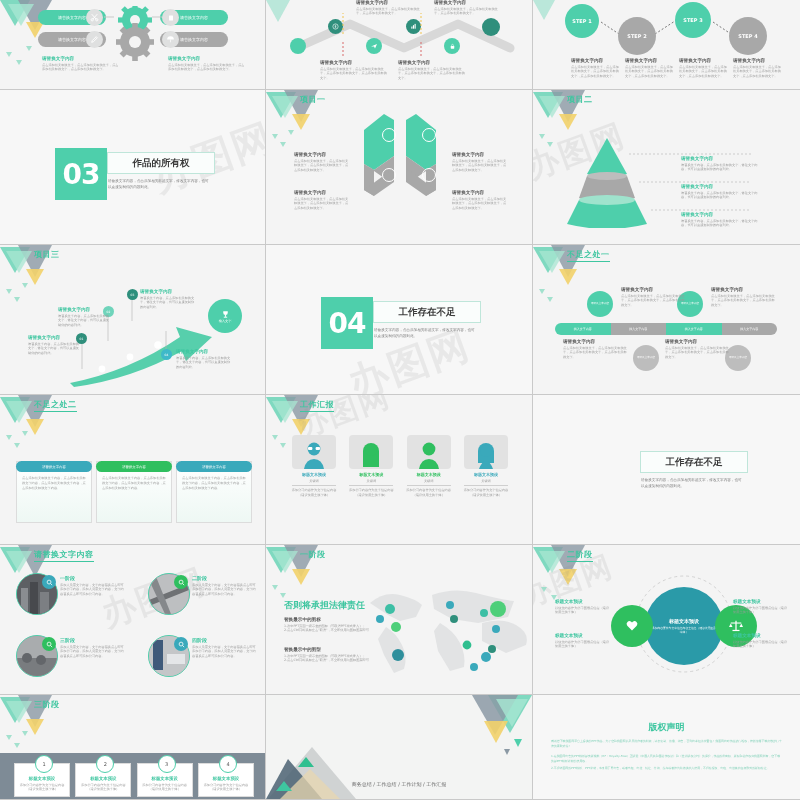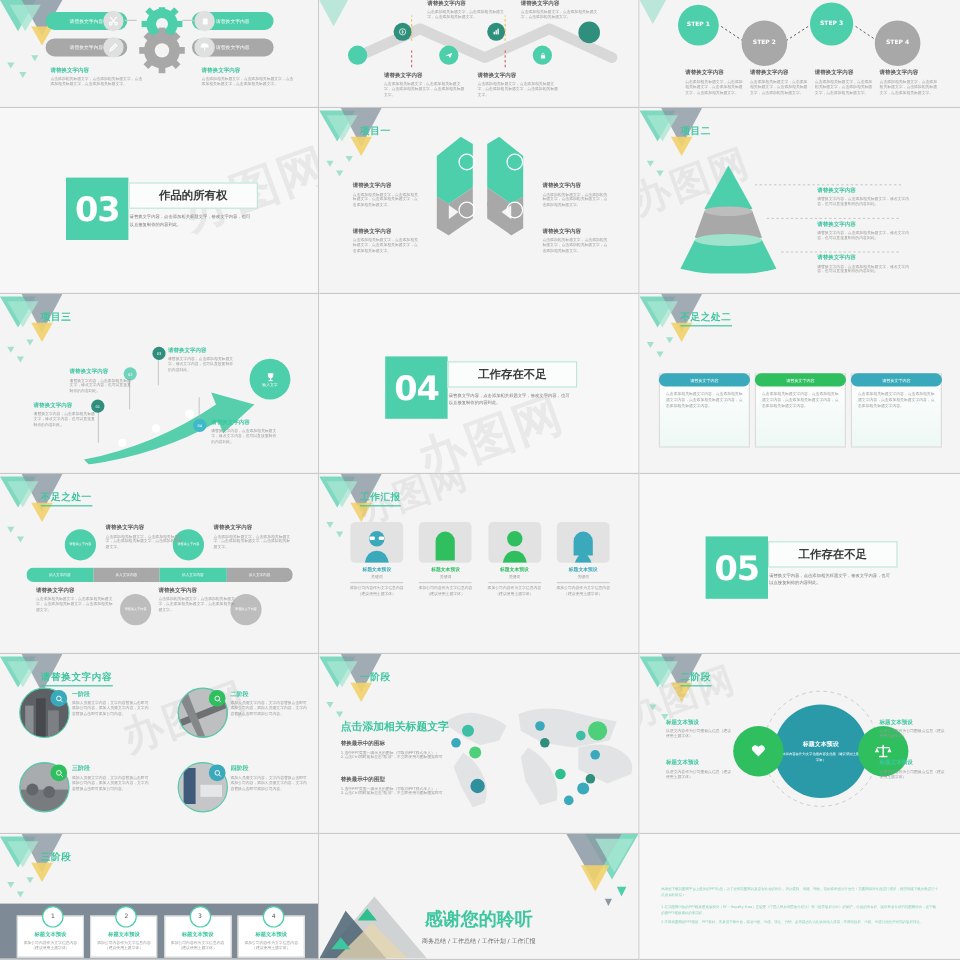--- a/index.html
+++ b/index.html
@@ -7,21 +7,21 @@
   .grid{width:800px;height:800px;display:grid;grid-template-columns:266px 267px 267px;
         grid-template-rows:90px 155px 150px 150px 150px 105px;gap:0;background:#ffffff;}
   .cell{position:relative;overflow:hidden;background:#f2f2f2;border-right:1px solid #c9c9c9;border-bottom:1px solid #c9c9c9;}
   .cell:nth-child(3n){border-right:none;}
   .slide{position:absolute;inset:0;background:#f4f4f4;overflow:hidden;}
 
   
   .deco{position:absolute;left:0;top:0;width:90px;height:60px;pointer-events:none;}
   .dots i{position:absolute;width:0;height:0;border-left:3px solid transparent;border-right:3px solid transparent;border-top:5px solid #8fdcc4;opacity:.8;}
 
-  .stitle{position:absolute;left:34px;top:14px;font-size:8px;font-weight:bold;color:#3ec6a0;letter-spacing:.5px;text-align:center;}
+  .stitle{position:absolute;left:34px;top:4px;font-size:8px;font-weight:bold;color:#3ec6a0;letter-spacing:.5px;text-align:center;}
   .stitle.u{border-bottom:1.2px solid #3ec6a0;padding-bottom:1px;}
 
   
   .mint{background:#4ecfab;}
   .grey{background:#a8a8a8;}
   .tline{font-size:3.2px;color:#9a9a9a;line-height:1.55;}
   .thead{font-size:4.6px;color:#5c5c5c;font-weight:bold;margin-bottom:1.5px;}
   .thead.g{color:#3ec6a0;}
 
   
@@ -427,20 +427,78 @@
 
   <div class="cell">
     <div class="slide">
       <svg class="deco" viewBox="0 0 90 60">
         <polygon points="0,2 30,2 15,28" fill="#7fd9c0"></polygon>
           <polygon points="18,0 52,0 35,32" fill="#8b99a4" opacity=".8"></polygon>
         <polygon points="6,6 32,6 19,28" fill="#a8e6d2" opacity=".75"></polygon>
           <polygon points="26,24 44,24 35,40" fill="#f2d26a" opacity=".9"></polygon>
       </svg>
       <div class="dots">
+          <i style="left:6px;top:44px"></i>
+          <i style="left:14px;top:52px"></i>
+        </div>
+      <div class="stitle u">不足之处一</div>
+      <div class="circ" style="position:absolute;left:54px;top:46px;width:26px;height:26px;background:#4ecfab;font-size:2.6px;text-align:center;line-height:1.3">
+        <span>请替换文字内容</span>
+        </div>
+      <div class="circ" style="position:absolute;left:144px;top:46px;width:26px;height:26px;background:#4ecfab;font-size:2.6px;text-align:center;line-height:1.3">
+        <span>请替换文字内容</span>
+        </div>
+      <div class="circ" style="position:absolute;left:100px;top:100px;width:26px;height:26px;background:#bdbdbd;font-size:2.6px;text-align:center;line-height:1.3">
+        <span>请替换文字内容</span>
+        </div>
+      <div class="circ" style="position:absolute;left:192px;top:100px;width:26px;height:26px;background:#bdbdbd;font-size:2.6px;text-align:center;line-height:1.3">
+        <span>请替换文字内容</span>
+        </div>
+      <div style="position:absolute;left:22px;top:78px;width:222px;height:12px;display:flex;border-radius:6px;overflow:hidden">
+        <div class="pill mint" style="flex:1;border-radius:0;font-size:3px">
+            <span>插入文字内容</span>
+          </div>
+        <div class="pill grey" style="flex:1;border-radius:0;font-size:3px">
+            <span>插入文字内容</span>
+          </div>
+        <div class="pill mint" style="flex:1;border-radius:0;font-size:3px">
+            <span>插入文字内容</span>
+          </div>
+        <div class="pill grey" style="flex:1;border-radius:0;font-size:3px">
+            <span>插入文字内容</span>
+          </div>
+      </div>
+      <div style="position:absolute;left:88px;top:42px;width:64px">
+        <div class="thead">请替换文字内容</div>
+        <div class="tline">点击添加相关标题文字，点击添加相关标题文字，点击添加相关标题文字，点击添加相关标题文字。</div>
+        </div>
+      <div style="position:absolute;left:178px;top:42px;width:64px">
+        <div class="thead">请替换文字内容</div>
+        <div class="tline">点击添加相关标题文字，点击添加相关标题文字，点击添加相关标题文字，点击添加相关标题文字。</div>
+        </div>
+      <div style="position:absolute;left:30px;top:94px;width:64px">
+        <div class="thead">请替换文字内容</div>
+        <div class="tline">点击添加相关标题文字，点击添加相关标题文字，点击添加相关标题文字，点击添加相关标题文字。</div>
+        </div>
+      <div style="position:absolute;left:132px;top:94px;width:64px">
+        <div class="thead">请替换文字内容</div>
+        <div class="tline">点击添加相关标题文字，点击添加相关标题文字，点击添加相关标题文字，点击添加相关标题文字。</div>
+        </div>
+    </div>
+  </div>
+
+  <div class="cell">
+    <div class="slide">
+      <svg class="deco" viewBox="0 0 90 60">
+        <polygon points="0,2 30,2 15,28" fill="#7fd9c0"></polygon>
+          <polygon points="18,0 52,0 35,32" fill="#8b99a4" opacity=".8"></polygon>
+        <polygon points="6,6 32,6 19,28" fill="#a8e6d2" opacity=".75"></polygon>
+          <polygon points="26,24 44,24 35,40" fill="#f2d26a" opacity=".9"></polygon>
+      </svg>
+      <div class="dots">
           <i style="left:6px;top:40px"></i>
           <i style="left:14px;top:48px"></i>
           <i style="left:22px;top:36px"></i>
         </div>
       <div class="stitle u">不足之处二</div>
       <div style="position:absolute;left:16px;top:66px;width:74px;height:60px;background:linear-gradient(#ffffff,#eef8f4);border:1px solid #dcdcdc">
         <div style="height:11px;background:#3aa9bb;border-radius:6px;margin:-1px -1px 0 -1px;display:flex;align-items:center;justify-content:center;color:#fff;font-size:3.4px">
             <span>请替换文字内容</span>
           </div>
         <div class="tline" style="padding:4px 5px">点击添加相关标题文字内容，点击添加相关标题文字内容，点击添加相关标题文字内容，点击添加相关标题文字内容。</div>
@@ -449,78 +507,20 @@
         <div style="height:11px;background:#2fbf5f;border-radius:6px;margin:-1px -1px 0 -1px;display:flex;align-items:center;justify-content:center;color:#fff;font-size:3.4px">
             <span>请替换文字内容</span>
           </div>
         <div class="tline" style="padding:4px 5px">点击添加相关标题文字内容，点击添加相关标题文字内容，点击添加相关标题文字内容，点击添加相关标题文字内容。</div>
         </div>
       <div style="position:absolute;left:176px;top:66px;width:74px;height:60px;background:linear-gradient(#ffffff,#eef8f4);border:1px solid #dcdcdc">
         <div style="height:11px;background:#3aa9bb;border-radius:6px;margin:-1px -1px 0 -1px;display:flex;align-items:center;justify-content:center;color:#fff;font-size:3.4px">
             <span>请替换文字内容</span>
           </div>
         <div class="tline" style="padding:4px 5px">点击添加相关标题文字内容，点击添加相关标题文字内容，点击添加相关标题文字内容，点击添加相关标题文字内容。</div>
-        </div>
-    </div>
-  </div>
-
-  <div class="cell">
-    <div class="slide">
-      <svg class="deco" viewBox="0 0 90 60">
-        <polygon points="0,2 30,2 15,28" fill="#7fd9c0"></polygon>
-          <polygon points="18,0 52,0 35,32" fill="#8b99a4" opacity=".8"></polygon>
-        <polygon points="6,6 32,6 19,28" fill="#a8e6d2" opacity=".75"></polygon>
-          <polygon points="26,24 44,24 35,40" fill="#f2d26a" opacity=".9"></polygon>
-      </svg>
-      <div class="dots">
-          <i style="left:6px;top:44px"></i>
-          <i style="left:14px;top:52px"></i>
-        </div>
-      <div class="stitle u">不足之处一</div>
-      <div class="circ" style="position:absolute;left:54px;top:46px;width:26px;height:26px;background:#4ecfab;font-size:2.6px;text-align:center;line-height:1.3">
-        <span>请替换文字内容</span>
-        </div>
-      <div class="circ" style="position:absolute;left:144px;top:46px;width:26px;height:26px;background:#4ecfab;font-size:2.6px;text-align:center;line-height:1.3">
-        <span>请替换文字内容</span>
-        </div>
-      <div class="circ" style="position:absolute;left:100px;top:100px;width:26px;height:26px;background:#bdbdbd;font-size:2.6px;text-align:center;line-height:1.3">
-        <span>请替换文字内容</span>
-        </div>
-      <div class="circ" style="position:absolute;left:192px;top:100px;width:26px;height:26px;background:#bdbdbd;font-size:2.6px;text-align:center;line-height:1.3">
-        <span>请替换文字内容</span>
-        </div>
-      <div style="position:absolute;left:22px;top:78px;width:222px;height:12px;display:flex;border-radius:6px;overflow:hidden">
-        <div class="pill mint" style="flex:1;border-radius:0;font-size:3px">
-            <span>插入文字内容</span>
-          </div>
-        <div class="pill grey" style="flex:1;border-radius:0;font-size:3px">
-            <span>插入文字内容</span>
-          </div>
-        <div class="pill mint" style="flex:1;border-radius:0;font-size:3px">
-            <span>插入文字内容</span>
-          </div>
-        <div class="pill grey" style="flex:1;border-radius:0;font-size:3px">
-            <span>插入文字内容</span>
-          </div>
-      </div>
-      <div style="position:absolute;left:88px;top:42px;width:64px">
-        <div class="thead">请替换文字内容</div>
-        <div class="tline">点击添加相关标题文字，点击添加相关标题文字，点击添加相关标题文字，点击添加相关标题文字。</div>
-        </div>
-      <div style="position:absolute;left:178px;top:42px;width:64px">
-        <div class="thead">请替换文字内容</div>
-        <div class="tline">点击添加相关标题文字，点击添加相关标题文字，点击添加相关标题文字，点击添加相关标题文字。</div>
-        </div>
-      <div style="position:absolute;left:30px;top:94px;width:64px">
-        <div class="thead">请替换文字内容</div>
-        <div class="tline">点击添加相关标题文字，点击添加相关标题文字，点击添加相关标题文字，点击添加相关标题文字。</div>
-        </div>
-      <div style="position:absolute;left:132px;top:94px;width:64px">
-        <div class="thead">请替换文字内容</div>
-        <div class="tline">点击添加相关标题文字，点击添加相关标题文字，点击添加相关标题文字，点击添加相关标题文字。</div>
         </div>
     </div>
   </div>
 
   <div class="cell">
     <div class="slide">
       <svg class="deco" viewBox="0 0 90 60">
         <polygon points="0,2 30,2 15,28" fill="#7fd9c0"></polygon>
           <polygon points="18,0 52,0 35,32" fill="#8b99a4" opacity=".8"></polygon>
         <polygon points="6,6 32,6 19,28" fill="#a8e6d2" opacity=".75"></polygon>
@@ -583,23 +583,20 @@
           <div class="tline">关键词</div>
           <div style="height:1px;background:#cfcfcf;margin:2px 2px"></div>
           <div class="tline">添加公司内容作为文字信息内容（建议使用主题字体）</div>
         </div>
       </div>
     </div>
   </div>
 
   <div class="cell">
     <div class="slide" style="background:#f7f7f7">
-      <div class="cover-num mint" style="left:55px;top:52px">
-        <span>05</span>
-        </div>
       <div class="cover-box" style="left:107px;top:56px;width:106px;height:20px">
         <span>工作存在不足</span>
         </div>
       <div class="cover-sub" style="left:108px;top:82px;width:104px">请替换文字内容，点击添加相关标题文字，修改文字内容，也可以直接复制你的内容到此。</div>
     </div>
   </div>
 
   <div class="cell">
     <div class="slide">
       <svg class="deco" viewBox="0 0 90 60">
@@ -716,21 +713,21 @@
         <circle cx="88" cy="22" r="4" fill="#3aa9bb"></circle>
           <circle cx="92" cy="36" r="4" fill="#2f8f7c"></circle>
         <circle cx="105" cy="62" r="4.4" fill="#2fbf8f"></circle>
           <circle cx="112" cy="84" r="4" fill="#3aa9bb"></circle>
         <circle cx="122" cy="30" r="4" fill="#3dbfa5"></circle>
           <circle cx="136" cy="26" r="8" fill="#4ecf7a"></circle>
         <circle cx="134" cy="46" r="4" fill="#3aa9bb"></circle>
           <circle cx="130" cy="66" r="4" fill="#2f8f7c"></circle>
         <circle cx="124" cy="74" r="5" fill="#3aa9bb"></circle>
       </svg>
-      <div style="position:absolute;left:18px;top:54px;font-size:9px;font-weight:bold;color:#3ec6a0">点击添加相关标题文字</div>
+      <div style="position:absolute;left:18px;top:54px;font-size:9px;font-weight:bold;color:#3ec6a0">否则将承担法律责任</div>
       <div style="position:absolute;left:18px;top:72px;width:92px">
         <div class="thead">替换最示中的图标</div>
         <div class="tline" style="white-space:pre-line">1.选中PPT页面一级示意的图标（可取消PPT样式录入）；
 2.点击Ctrl同时鼠标左击"取消"，不立即使用与图标图案即可</div>
         </div>
       <div style="position:absolute;left:18px;top:102px;width:92px">
         <div class="thead">替换最示中的图型</div>
         <div class="tline" style="white-space:pre-line">1.选中PPT页面一级示意的图标（可取消PPT样式录入）；
 2.点击Ctrl同时鼠标左击"取消"，不立即使用与图标图案即可</div>
         </div>
@@ -849,27 +846,27 @@
         <polygon points="92,44 100,44 96,52" fill="#4ecfab"></polygon>
           <polygon points="82,54 88,54 85,60" fill="#8b99a4"></polygon>
       </svg>
       <svg style="position:absolute;left:0;bottom:0" width="140" height="56" viewBox="0 0 140 56">
         <polygon points="46,4 90,56 2,56" fill="#b9bcbe" opacity=".6"></polygon>
         <polygon points="22,16 56,56 0,56" fill="#4b6272" opacity=".85"></polygon>
         <polygon points="44,26 74,56 14,56" fill="#e8d7b0" opacity=".75"></polygon>
         <path d="M40 14 L48 24 L32 24Z" fill="#2fbf8f"></path>
           <path d="M18 38 L26 48 L10 48Z" fill="#3ec6a0"></path>
       </svg>
-      <div style="position:absolute;left:0;right:0;top:62px;text-align:center;font-size:15px;font-weight:bold;color:#3ec6a0">感谢您的聆听</div>
       <div style="position:absolute;left:0;right:0;top:86px;text-align:center;font-size:5px;color:#666">商务总结 / 工作总结 / 工作计划 / 工作汇报</div>
     </div>
   </div>
 
   <div class="cell">
     <div class="slide" style="background:#f7f7f7">
+      <div style="position:absolute;left:0;right:0;top:26px;text-align:center;font-size:9px;font-weight:bold;color:#3ec6a0">版权声明</div>
       <div style="position:absolute;left:18px;right:18px;top:44px">
         <div class="tline" style="color:#7fd0b7;font-size:2.9px;margin-bottom:6px">感谢您下载我图网平台上提供的PPT作品，为了您和我图网以及原创作者的利益，请勿复制、传播、销售，否则将承担法律责任！我图网将对作品进行维权，按照传播下载次数进行十倍的索取赔偿！</div>
         <div class="tline" style="color:#7fd0b7;font-size:2.9px;margin-bottom:3px">1.在我图网出售的PPT模板是免版税类（RF：Royalty-Free）正版受《中国人民共和国著作权法》和《世界版权公约》的保护，作品的所有权、版权和著作权归我图网所有，您下载的是PPT模板素材的使用权。</div>
         <div class="tline" style="color:#7fd0b7;font-size:2.9px">2.不得将图网的PPT模板、PPT素材，本身用于再出售，或者出租、出借、转让、分销、发布或者作为礼物供他人使用，不得转授权、出租、出借其他任何形式的版权转让。</div>
       </div>
     </div>
   </div>
 
 </div>
 

